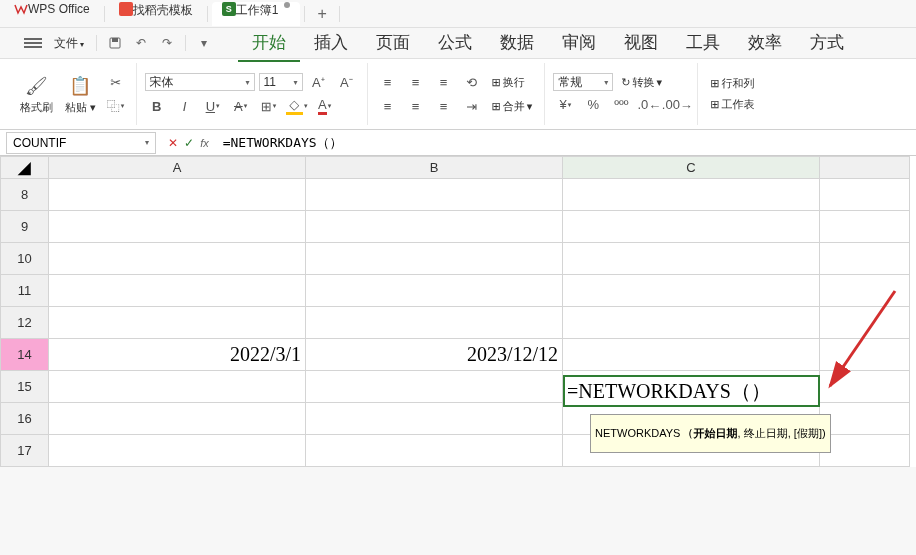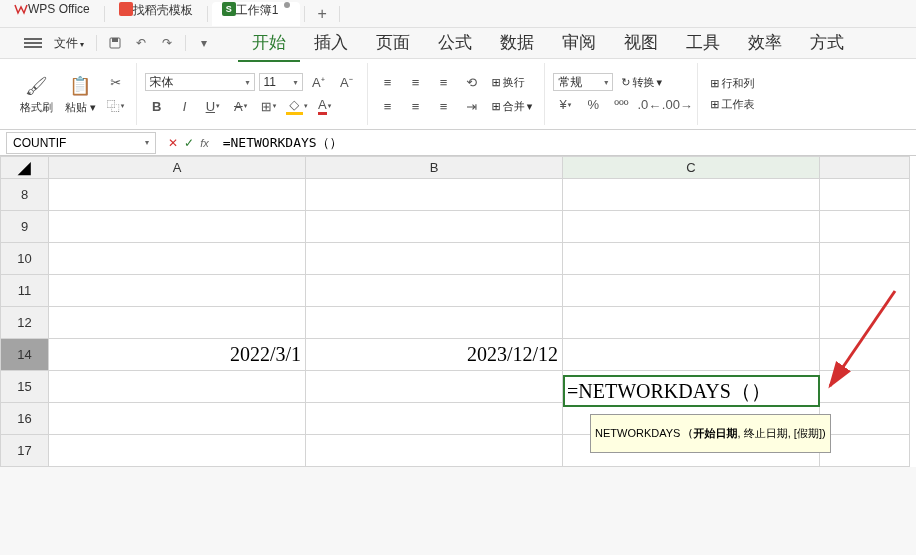--- a/index.html
+++ b/index.html
@@ -59,21 +59,21 @@
 .grid th, .grid td { border: 1px solid #d4d4d4; }
 .corner { width: 48px; height: 22px; background: #f0f0f0; }
 .col-head { height: 22px; background: #f0f0f0; font-weight: normal; font-size: 13px; color: #333; text-align: center; }
 .row-head { width: 48px; background: #f0f0f0; font-weight: normal; font-size: 13px; color: #333; text-align: center; }
 .col-A { width: 257px; }
 .col-B { width: 257px; }
 .col-C { width: 257px; }
 .row-data td { height: 32px; font-size: 20px; color: #000; padding: 0 4px; font-family: "SimSun", serif; }
 .row-data td.right { text-align: right; }
 .active-col { background: #e8f0e8; }
-.active-row { background: #a3a3a3; }
+.active-row { background: #f9a8d4; }
 
 
 .cell-edit { position: absolute; border: 2px solid #2e7d32; background: #fff; font-size: 20px; font-family: "SimSun", serif; padding: 0 2px; display: flex; align-items: center; }
 .tooltip { position: absolute; border: 1px solid #999; background: #ffffe1; font-size: 11px; padding: 11px 4px; font-family: "SimSun", monospace; }
 .tooltip .bold { font-weight: bold; }
 
 
 .arrow-svg { position: absolute; pointer-events: none; }
 </style>
 </head>

